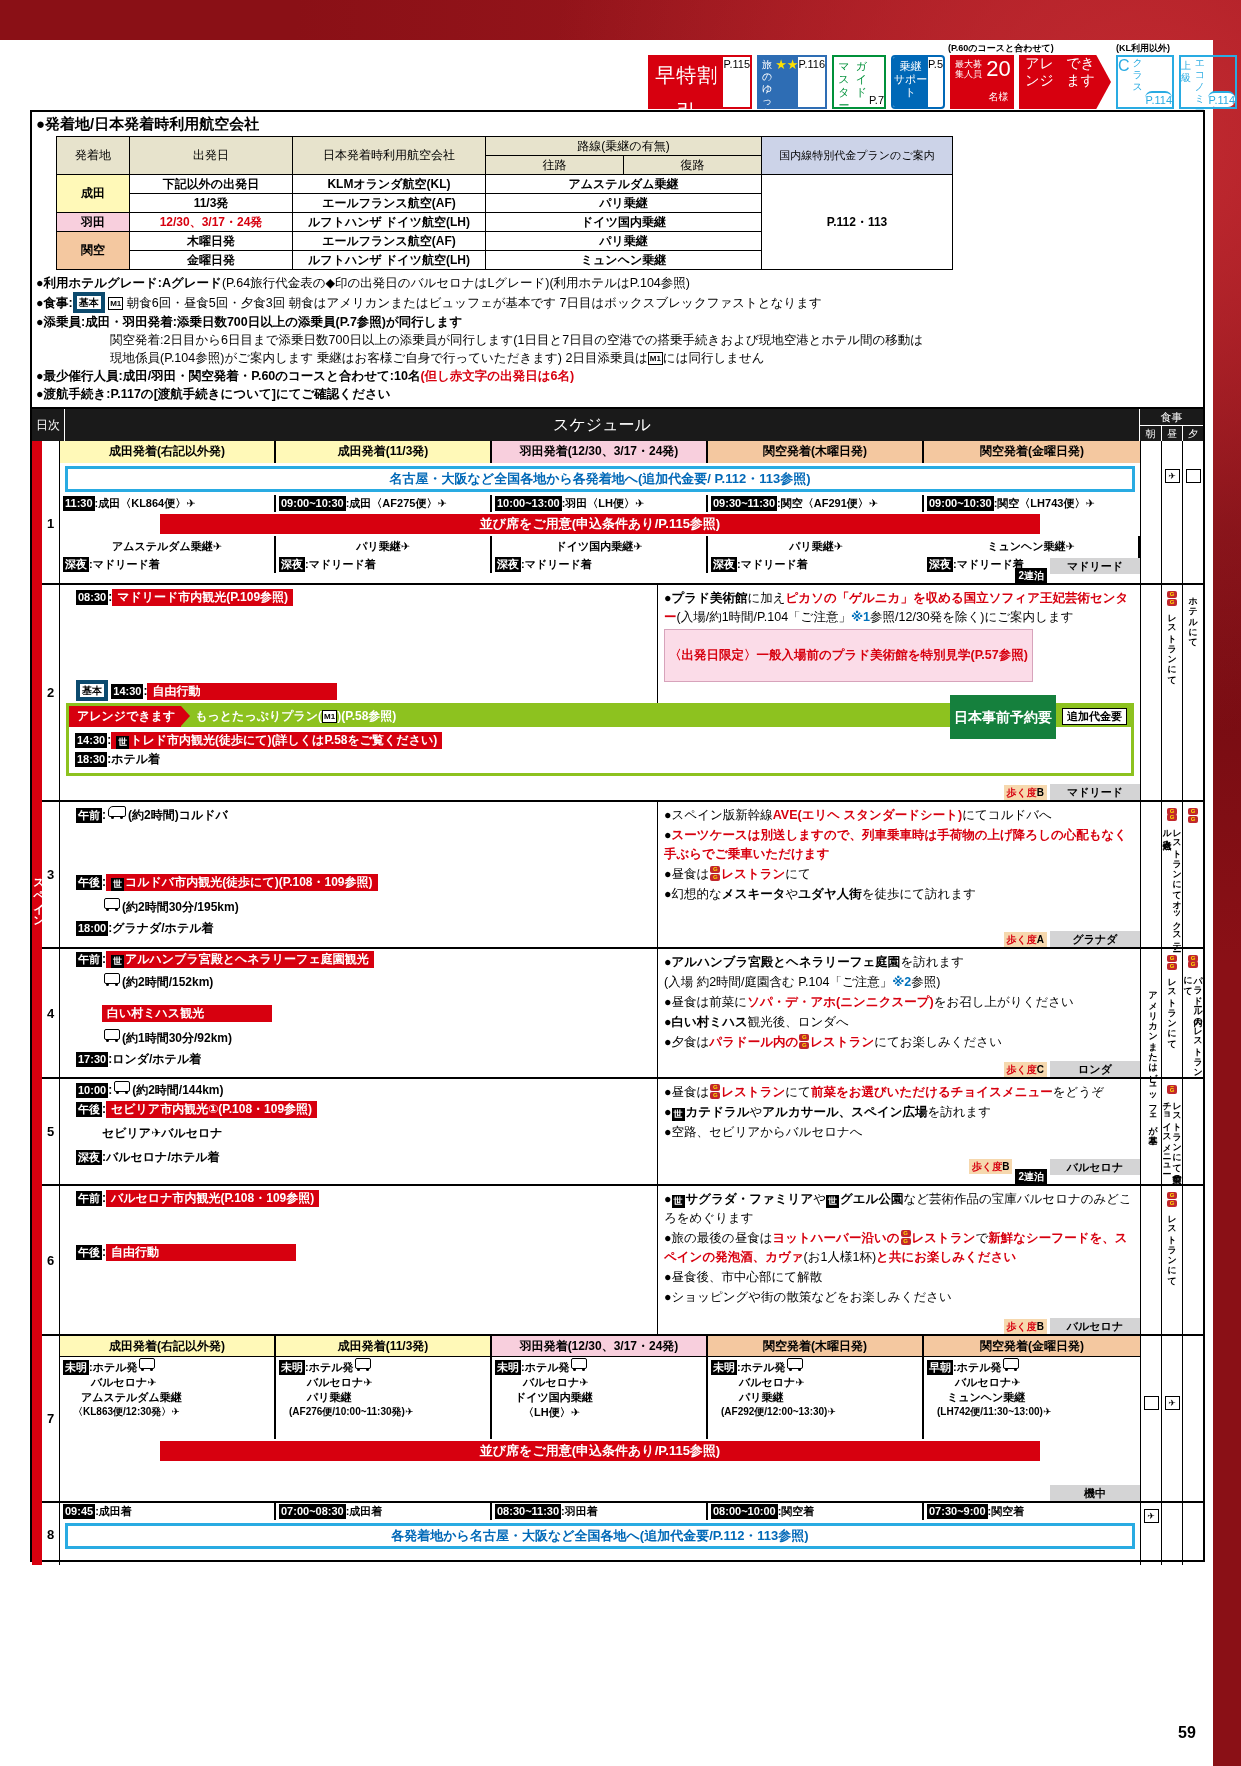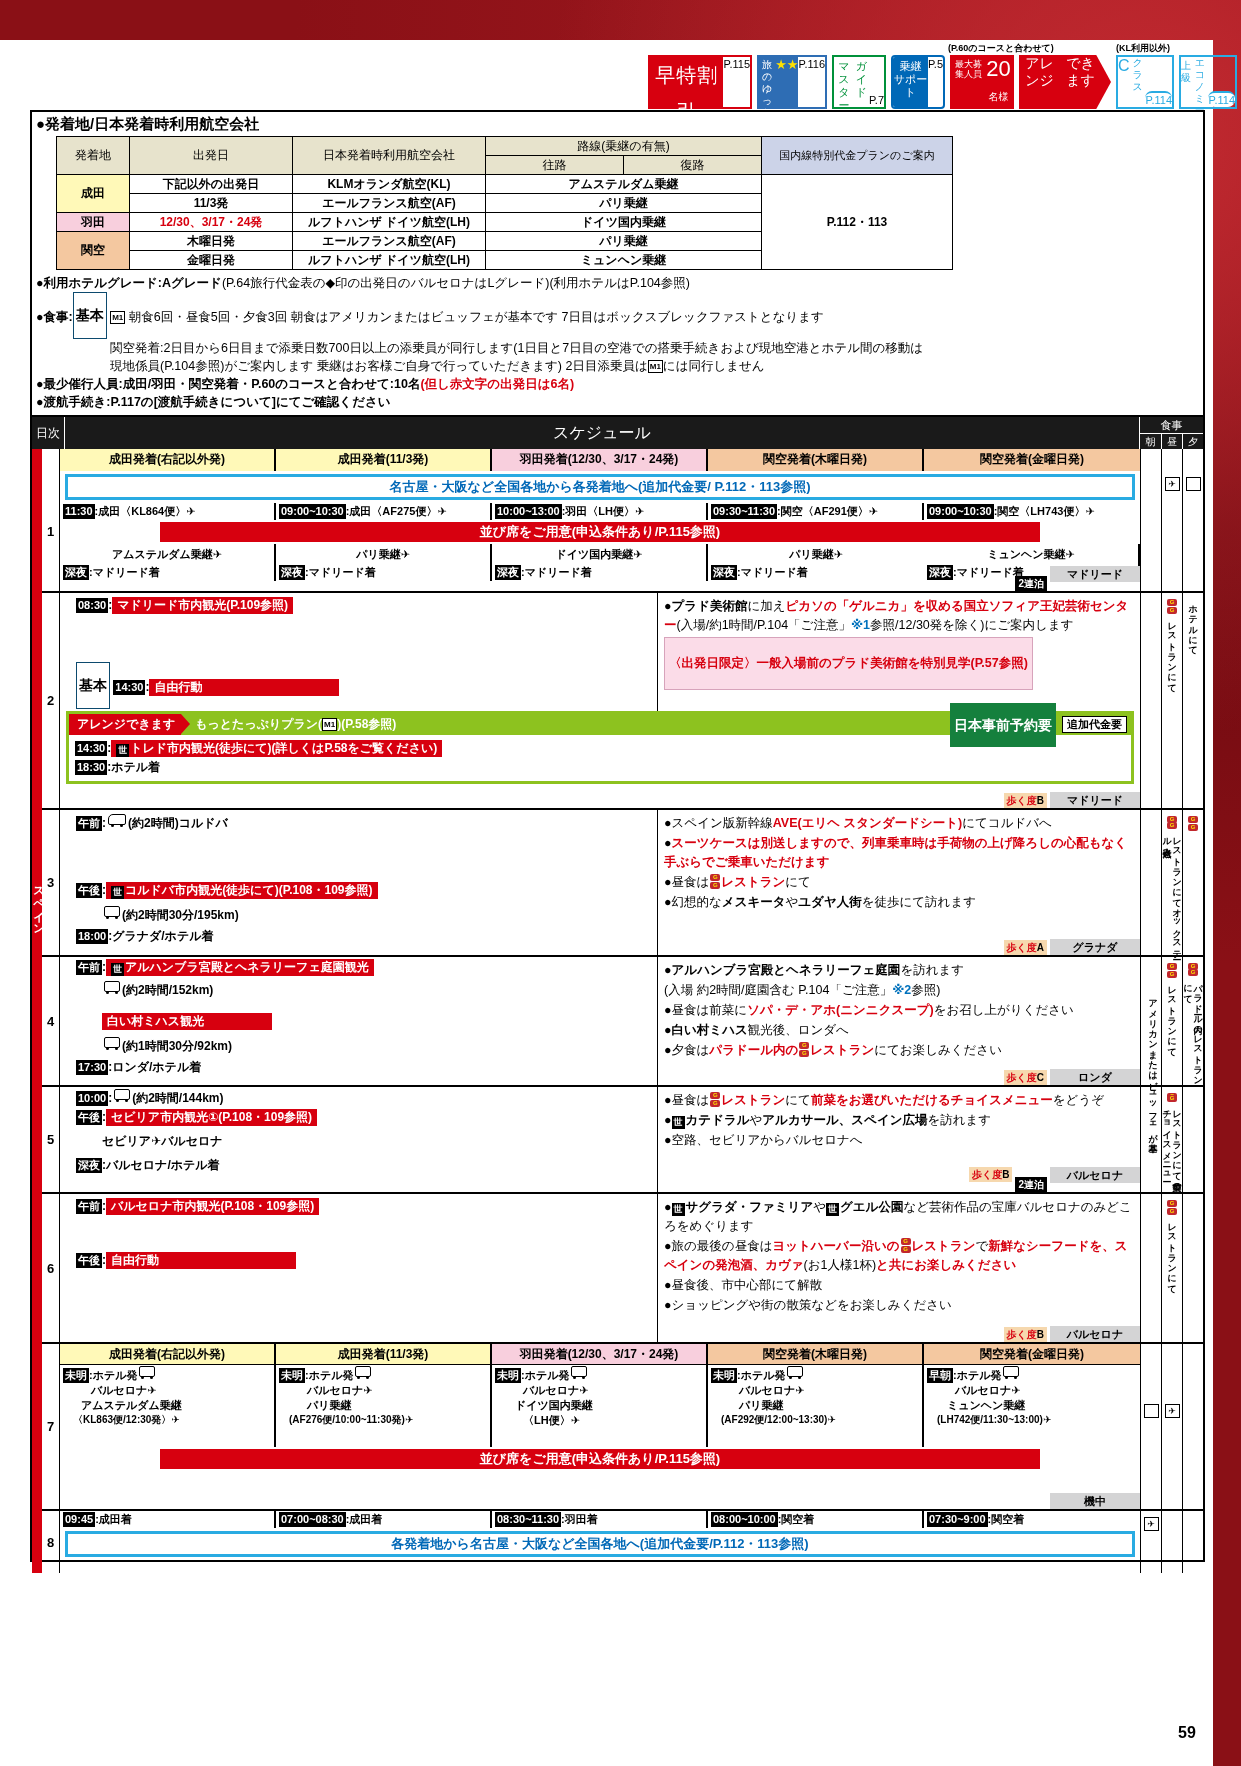--- a/index.html
+++ b/index.html
@@ -47,21 +47,21 @@
   .ftable th{background:#e7e3cc;font-weight:normal;}
   .ftable th.dom{background:#ccd3e8;font-size:11px;width:186px;}
   .ftable td{font-weight:bold;}
   .c-dep{width:68px;} .c-date{width:158px;} .c-air{width:188px;} .c-rt{width:133px;}
   .bg-nrt{background:#fff9b8;} .bg-hnd{background:#f8cfdd;} .bg-kix{background:#f4c8a0;}
 
   .notes{font-size:12.5px;line-height:18px;padding:4px 4px 0 4px;color:#000;}
   .notes .lb{font-weight:bold;}
   .notes .ind{padding-left:74px;}
   .red{color:#d7000f;font-weight:bold;}
-  .kbox{display:inline-block;border:1px solid #0c4a6e;font-size:14px;font-weight:bold;line-height:13px;padding:16px 2px;vertical-align:1px;}
+  .kbox{display:inline-block;border:4px solid #0c4a6e;font-size:10px;font-weight:bold;line-height:13px;padding:0 2px;vertical-align:1px;}
   .m1box{display:inline-block;border:1px solid #000;font-size:8px;font-weight:bold;line-height:11px;padding:0 1px;vertical-align:1px;}
 
   
   .sched{margin-top:4px;}
   .shead{display:flex;background:#1a1a1a;color:#fff;height:32px;border-top:2px solid #000;}
   .shead .hd{width:32px;display:flex;align-items:center;justify-content:center;font-size:12px;border-right:1px solid #fff;}
   .shead .hs{flex:1;display:flex;align-items:center;justify-content:center;font-size:16px;}
   .shead .hm{width:63px;border-left:1px solid #fff;display:flex;flex-direction:column;}
   .shead .hm .t{font-size:11px;text-align:center;line-height:16px;border-bottom:1px solid #fff;}
   .shead .hm .u{display:flex;flex:1;}
@@ -220,20 +220,21 @@
         <td>金曜日発</td>
         <td>ルフトハンザ ドイツ航空(LH)</td>
         <td colspan="2">ミュンヘン乗継</td>
       </tr>
     </tbody>
       </table>
 
     <div class="notes">
       <div><span class="lb">●利用ホテルグレード:Aグレード</span><span>(P.64旅行代金表の◆印の出発日のバルセロナはLグレード)(利用ホテルはP.104参照)</span></div>
       <div><span class="lb">●食事:</span><span class="kbox">基本</span> <span class="m1box">M1</span> <span>朝食6回・昼食5回・夕食3回 朝食はアメリカンまたはビュッフェが基本です 7日目はボックスブレックファストとなります</span></div>
+      <div><span class="lb">●添乗員:成田・羽田発着:添乗日数700日以上の添乗員(P.7参照)が同行します</span></div>
       <div class="ind"><span>関空発着:2日目から6日目まで添乗日数700日以上の添乗員が同行します(1日目と7日目の空港での搭乗手続きおよび現地空港とホテル間の移動は</span></div>
       <div class="ind"><span>現地係員(P.104参照)がご案内します 乗継はお客様ご自身で行っていただきます) 2日目添乗員は</span><span class="m1box">M1</span><span>には同行しません</span></div>
       <div><span class="lb">●最少催行人員:成田/羽田・関空発着・P.60のコースと合わせて:10名</span><span class="red">(但し赤文字の出発日は6名)</span></div>
       <div><span class="lb">●渡航手続き:P.117の[渡航手続きについて]にてご確認ください</span></div>
     </div>
 
     <div class="sched">
       <div class="shead">
         <div class="hd">日次</div>
         <div class="hs">スケジュール</div>

